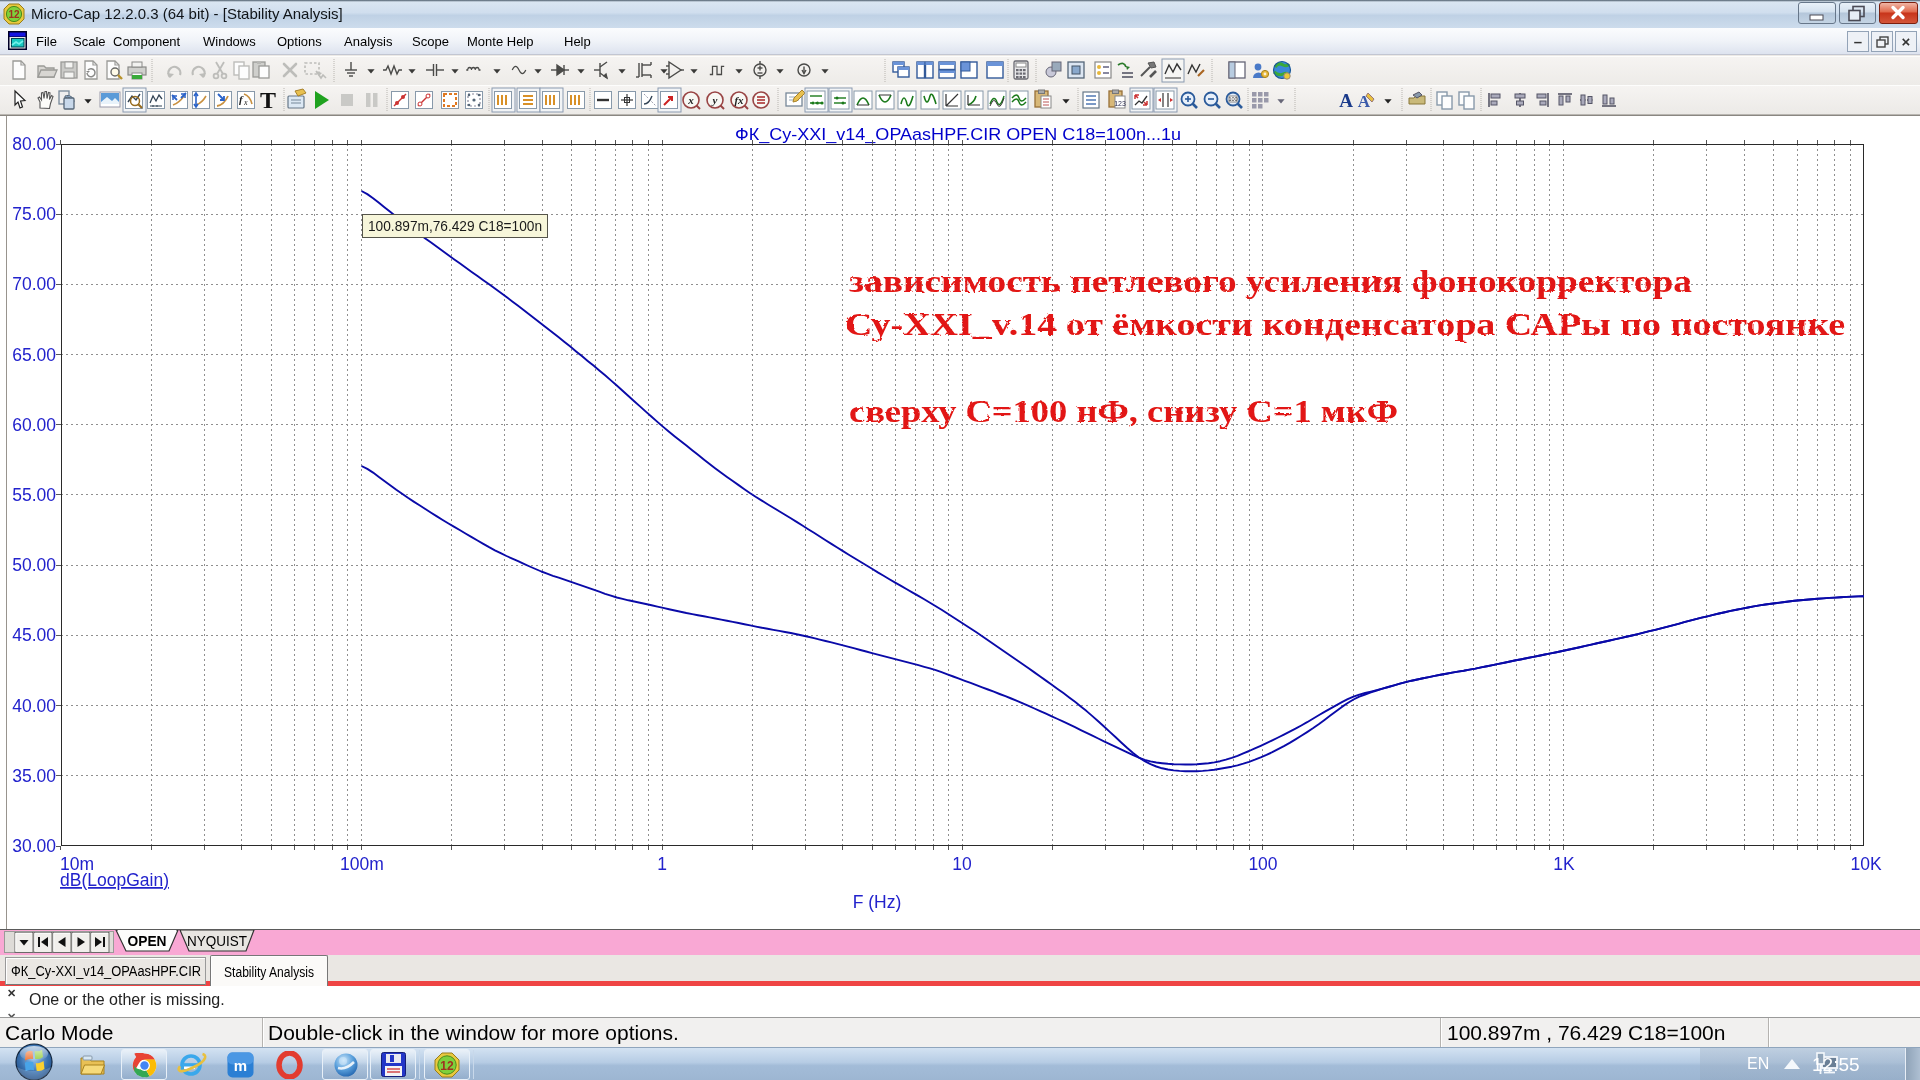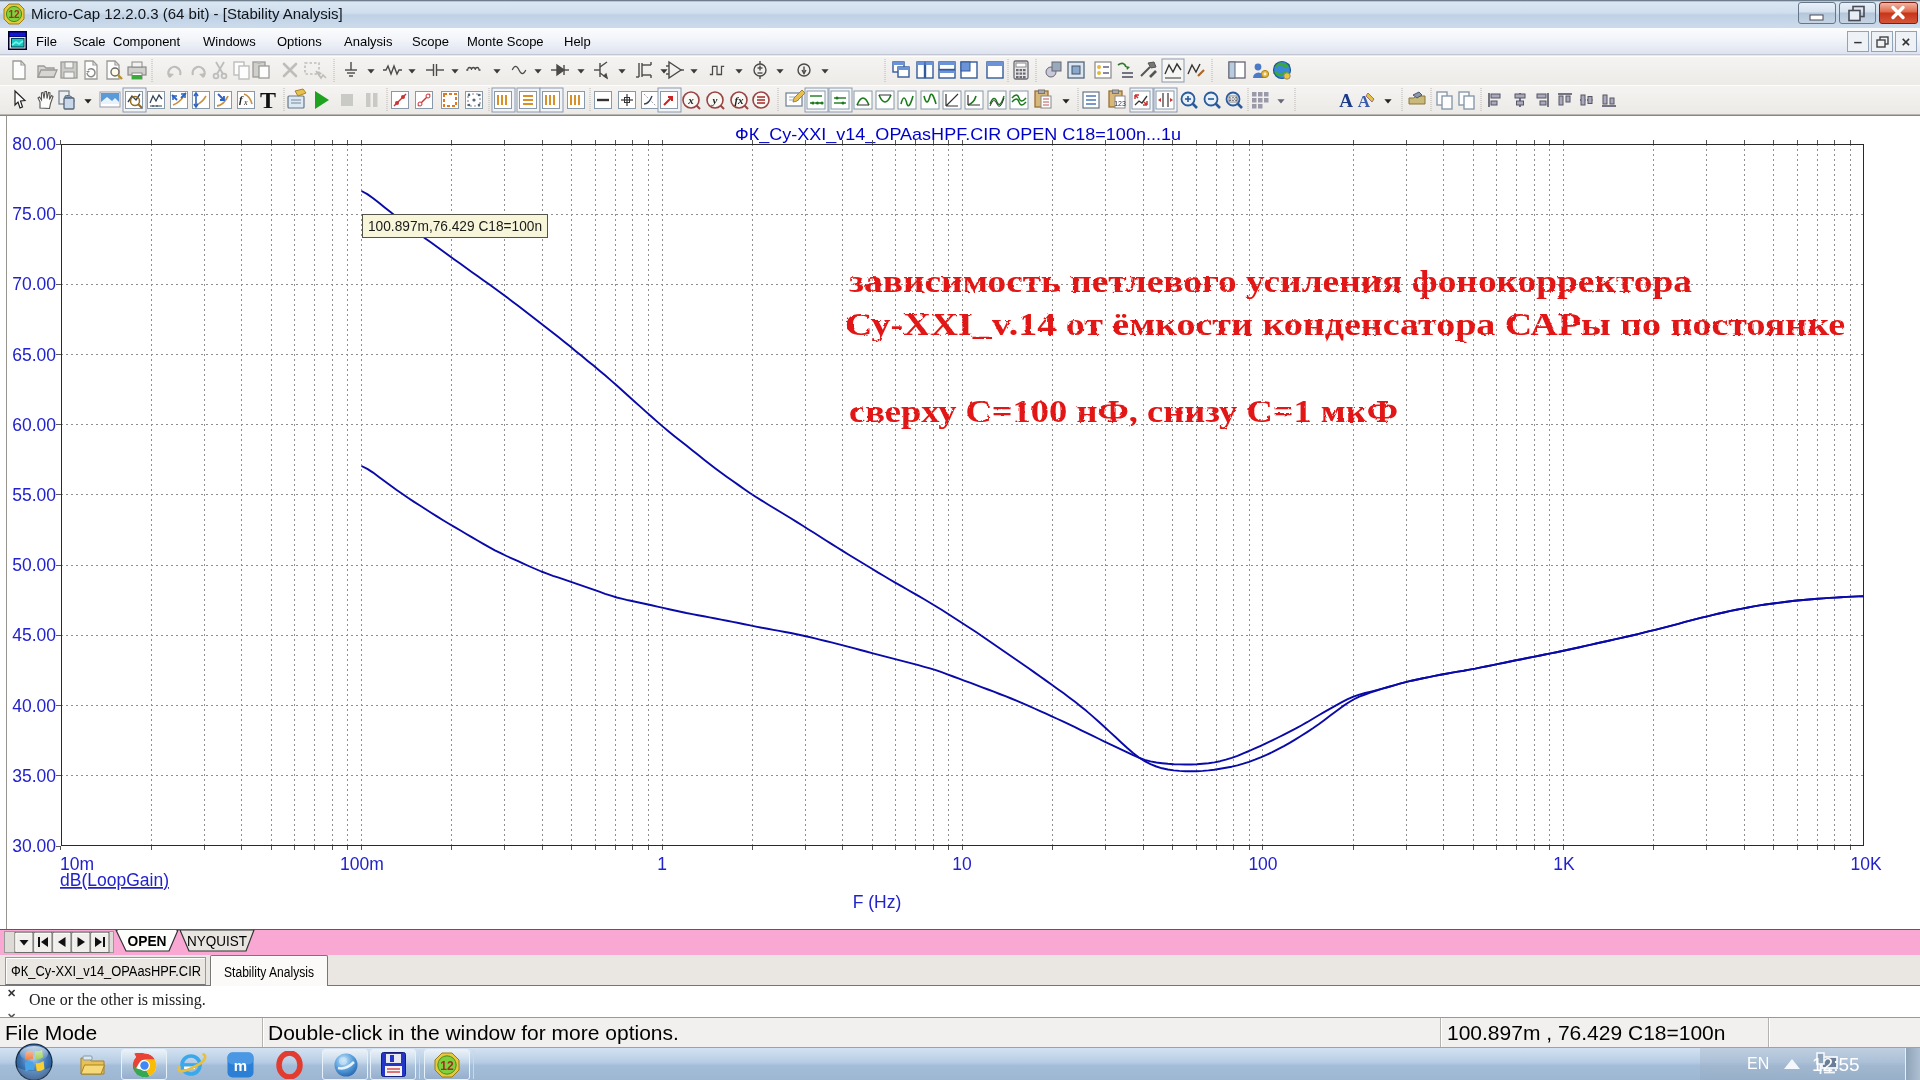--- a/index.html
+++ b/index.html
@@ -4,21 +4,21 @@
 html,body{width:1920px;height:1080px;overflow:hidden;font-family:"Liberation Sans",sans-serif;background:#ece9e5}
 .abs{position:absolute}
 #titlebar{left:0;top:0;width:1920px;height:28px;background:linear-gradient(180deg,#4a5a68 0%,#dae6f2 7%,#d0deee 45%,#bfd1e5 55%,#cddcec 100%)}
 #titlebar .ttl{position:absolute;left:31px;top:5px;font-size:15px;color:#101418}
 #menubar{left:0;top:28px;width:1920px;height:27px;background:linear-gradient(180deg,#fbfcfe 0%,#f0f3f8 50%,#dde3ef 100%);border-bottom:1px solid #c2c6d2}
 .mi{position:absolute;top:6px;font-size:13px;color:#000}
 #tb1{left:0;top:56px;width:1920px;height:29px;background:linear-gradient(180deg,#f6f4f2,#edebe8)}
 #tb2{left:0;top:85px;width:1920px;height:30px;background:linear-gradient(180deg,#f6f4f2,#eceae7);border-bottom:1px solid #b9b6b1}
 #chart{left:0;top:115px;width:1920px;height:814px;background:#fff}
 #tabrow{left:0;top:929px;width:1920px;height:26px;background:#f9a8d4;border-top:1px solid #5a5a5a}
-#doctabs{left:0;top:955px;width:1920px;height:31px;background:#eae7e3;border-bottom:1px solid #ef4444}
+#doctabs{left:0;top:955px;width:1920px;height:31px;background:#eae7e3;border-bottom:5px solid #ef4444}
 #msgrow{left:0;top:986px;width:1920px;height:31px;background:#fff}
 #scalerow{left:0;top:1017px;width:1920px;height:30px;background:#f1f0ef;border-top:1px solid #9a9a9a}
 #taskbar{left:0;top:1047px;width:1920px;height:33px;background:linear-gradient(180deg,#d3e2f2 0%,#b6cce4 45%,#a3bcd8 55%,#9db6d2 100%);border-top:1px solid #8fa5bd}
 .cell{position:absolute;top:0;height:100%;border-left:1px solid #b5b3b0;box-shadow:inset 1px 0 0 #fff}
 .sctext{position:absolute;top:3px;font-size:21px;color:#000}
 .wbtn{position:absolute;border-radius:3px}
 </style></head><body>
 
 <div class="abs" id="titlebar">
  <svg class="abs" style="left:3px;top:3px" width="22" height="22" viewBox="0 0 22 22">
@@ -50,21 +50,21 @@
  <rect x="4.5" y="8.5" width="12.5" height="8.5" fill="#18c8c0" stroke="#045"></rect>
  <path d="M5 15 l4 -3 l3 2 l4 -3" stroke="#70f0ea" stroke-width="1.6" fill="none"></path>
 </svg>
 <div class="mi" style="left:36px">File</div>
 <div class="mi" style="left:73px">Scale</div>
 <div class="mi" style="left:113px">Component</div>
 <div class="mi" style="left:203px">Windows</div>
 <div class="mi" style="left:277px">Options</div>
 <div class="mi" style="left:344px">Analysis</div>
 <div class="mi" style="left:412px">Scope</div>
-<div class="mi" style="left:467px">Monte Scope</div>
+<div class="mi" style="left:467px">Monte Help</div>
 <div class="mi" style="left:564px">Help</div>
 <div class="abs" style="left:1847px;top:3px;width:22px;height:21px;background:#eef1f6;border:1px solid #93a3b7">
       <div style="text-align:center;font-size:15px;color:#333;line-height:19px;font-weight:bold">–</div>
     </div>
 <div class="abs" style="left:1871px;top:3px;width:22px;height:21px;background:#eef1f6;border:1px solid #93a3b7"><svg width="22" height="21">
         <rect x="8" y="5" width="8" height="7" fill="none" stroke="#444" stroke-width="1.4"></rect>
         <rect x="5" y="8" width="8" height="7" fill="#f0f2f6" stroke="#444" stroke-width="1.4"></rect>
       </svg></div>
 <div class="abs" style="left:1895px;top:3px;width:22px;height:21px;background:#eef1f6;border:1px solid #93a3b7">
       <div style="text-align:center;font-size:15px;color:#333;line-height:19px;font-weight:bold">×</div>
@@ -942,25 +942,25 @@
 <div class="abs" id="doctabs">
 <div class="abs" style="left:5px;top:2px;width:201px;height:28px;background:#eae7e3;border:1px solid #999;border-bottom-color:#777;box-shadow:inset 1px 1px 0 #fff"></div>
 <div class="abs" style="left:210px;top:0px;width:118px;height:31px;background:#fbfaf8;border:1px solid #777;border-bottom:none;border-radius:2px 2px 0 0;box-shadow:inset 1px 1px 0 #fff"></div>
 <svg class="abs" style="left:0;top:0" width="400" height="31">
       <text x="106" y="21" text-anchor="middle" font-size="15.5" fill="#000" textLength="190" lengthAdjust="spacingAndGlyphs">ФК_Сy-XXI_v14_OPAasHPF.CIR</text>
       <text x="269" y="22" text-anchor="middle" font-size="15.5" fill="#000" textLength="90" lengthAdjust="spacingAndGlyphs">Stability Analysis</text>
     </svg>
 </div>
 <div class="abs" id="msgrow">
 <div class="abs" style="left:7px;top:1px;font-size:11px;font-weight:bold;color:#333">✕</div>
-<div class="abs" style="left:29px;top:5px;font-family:Liberation Serif, serif;font-size:16px;color:#222">One or the other is missing.</div>
+<div class="abs" style="left:29px;top:5px;font-family:Liberation Sans, sans-serif;font-size:16px;color:#222">One or the other is missing.</div>
 <div class="abs" style="left:7px;top:25px;font-size:11px;font-weight:bold;color:#555">✕</div>
 </div>
 <div class="abs" id="scalerow">
-<div class="sctext" style="left:5px">File Mode</div>
+<div class="sctext" style="left:5px">Carlo Mode</div>
 <div class="cell" style="left:262px;width:1178px"></div>
 <div class="sctext" style="left:268px">Double-click in the window for more options.</div>
 <div class="cell" style="left:1440px;width:328px"></div>
 <div class="sctext" style="left:1447px">100.897m , 76.429 C18=100n</div>
 <div class="cell" style="left:1768px;width:152px"></div>
 </div>
 <div class="abs" id="taskbar">
 <svg class="abs" style="left:13px;top:-5px" width="42" height="39" viewBox="0 0 42 39">
 <defs>
         <radialGradient id="orbg" cx="0.5" cy="0.4" r="0.7">

